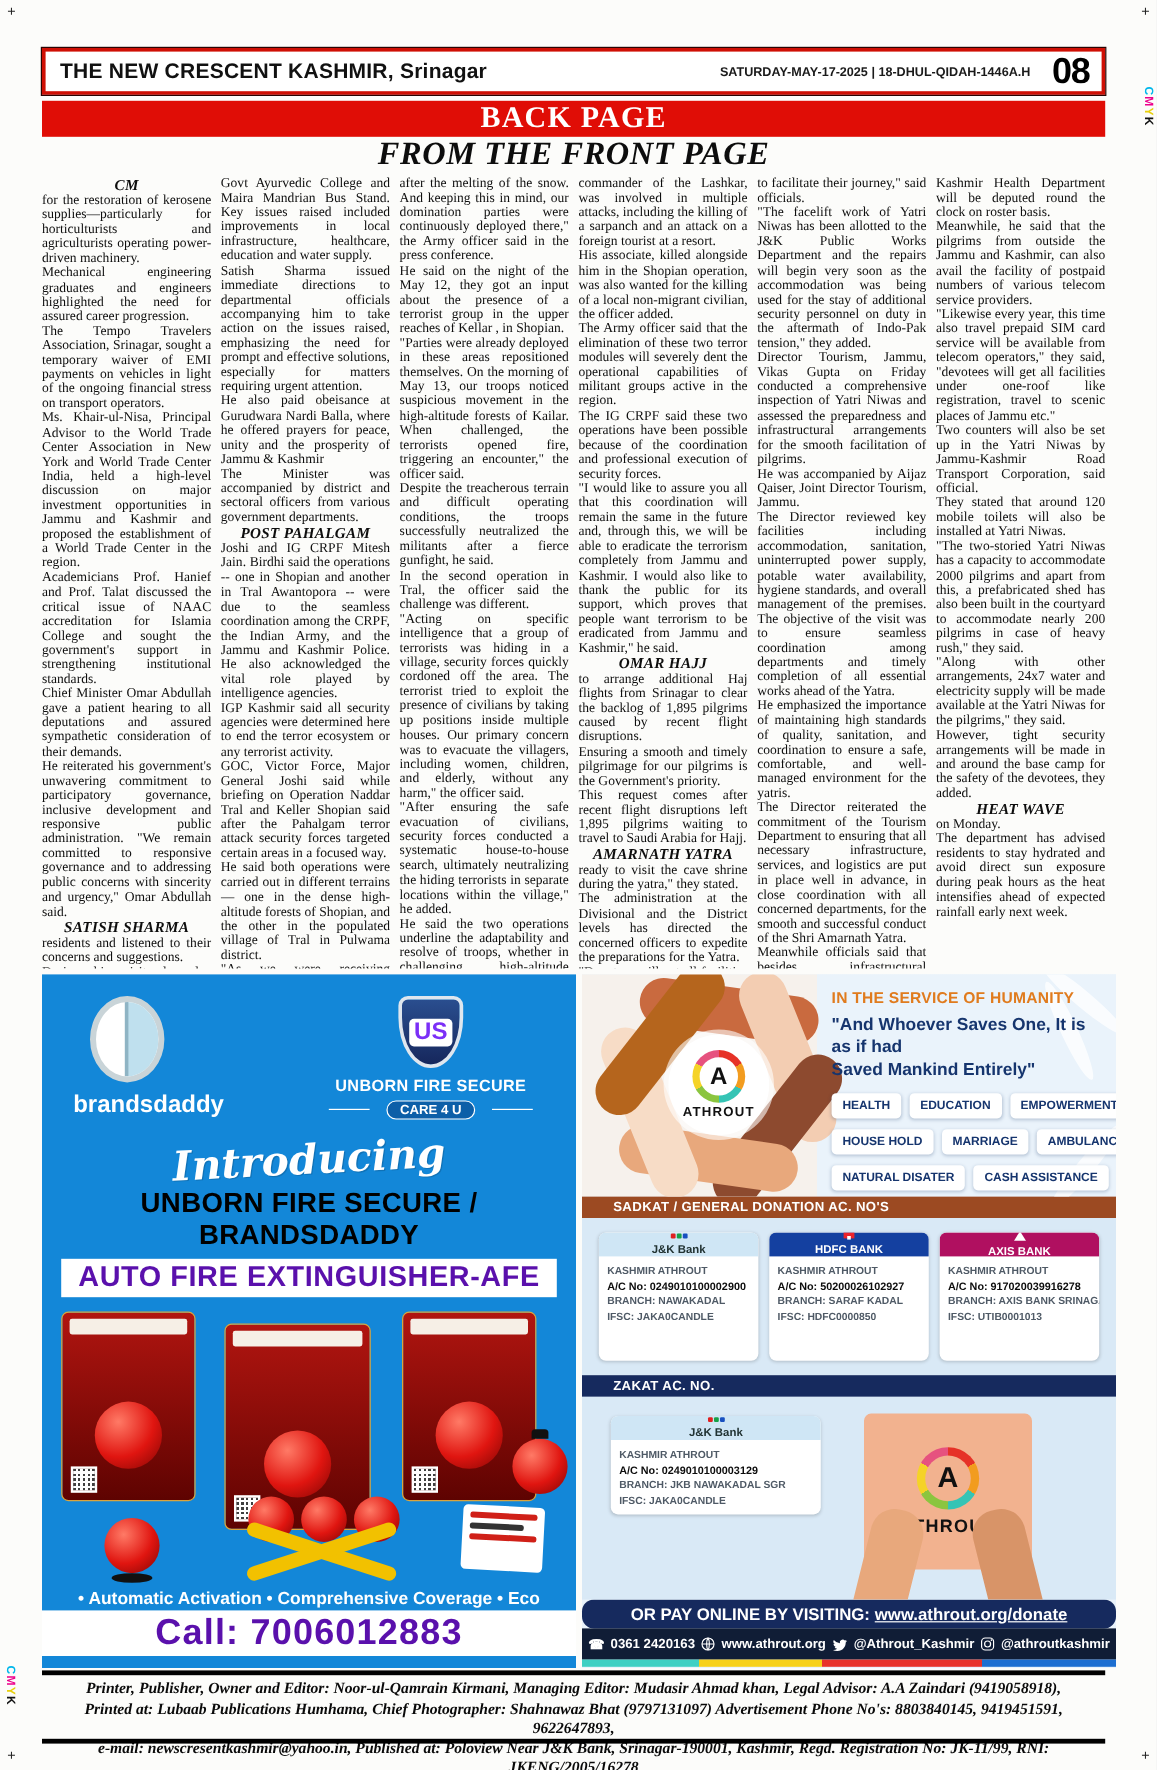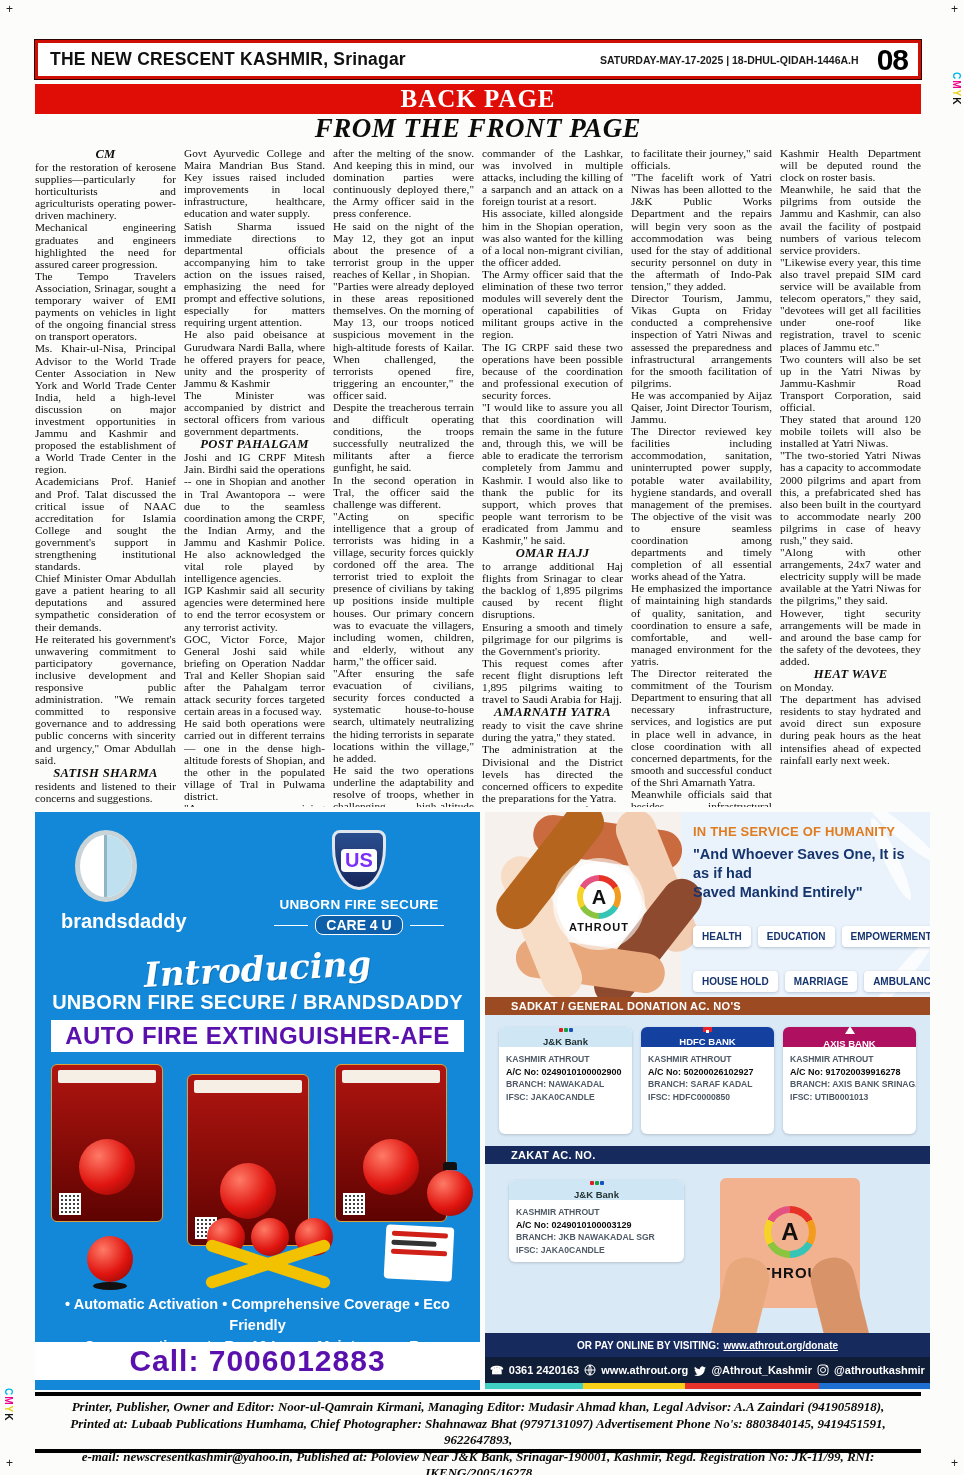--- a/index.html
+++ b/index.html
@@ -45,24 +45,24 @@
   .bd-name { color:#fff; font-weight:700; font-size:20px; margin-top:8px; }
   .ufs-wrap { text-align:center; width:190px; }
   .ufs-shield { width:54px; height:60px; margin:0 auto; background:linear-gradient(180deg,#2a4e8f,#16275c);
     border:3px solid #dfe6ee; border-radius:8px 8px 50% 50%/8px 8px 70% 70%;
     display:flex; align-items:center; justify-content:center; }
   .ufs-shield span { color:#7b2ff7; font-weight:900; font-size:20px; background:#fff; border-radius:4px; padding:0 4px; }
   .ufs-title { color:#fff; font-weight:800; font-size:13.5px; margin-top:7px; letter-spacing:.3px; }
   .ufs-badge { margin-top:3px; position:relative; }
   .ufs-badge:before,.ufs-badge:after { content:""; position:absolute; top:50%; width:34px; height:1px; background:#fff; }
   .ufs-badge:before{ left:10px; } .ufs-badge:after{ right:10px; }
-  .ufs-badge span { display:inline-block; background:#0c5fa8; border:1px solid #fff; color:#fff; font-weight:700; font-size:14px; padding:1px 10px; border-radius:8px; }
+  .ufs-badge span { display:inline-block; background:#0c5fa8; border:1px solid #fff; color:#fff; font-weight:700; font-size:11px; padding:1px 10px; border-radius:8px; }
   .fire-script { text-align:center; color:#fff; font-family:"DejaVu Serif", serif; font-style:italic; font-weight:700;
     font-size:34px; margin-top:14px; transform:rotate(-3deg); text-shadow:1px 1px 0 rgba(0,0,0,.15); }
-  .fire-introline { text-align:center; color:#ffffff; font-weight:800; font-size:20px; letter-spacing:.3px; margin-top:2px; }
+  .fire-introline { text-align:center; color:#000000; font-weight:800; font-size:23px; letter-spacing:.3px; margin-top:2px; }
   .fire-product-title { text-align:center; margin-top:6px; }
   .fire-product-title span { display:inline-block; background:#fff; color:#5a10ac; font-weight:900; font-size:24px; padding:2px 14px; letter-spacing:.5px; }
   .fire-products { position:relative; height:232px; margin-top:6px; }
   .pbox { position:absolute; background:linear-gradient(180deg,#b11510,#5e0301); border-radius:6px; border:1px solid #d9a43c; }
   .pbox .strip { position:absolute; left:6px; right:6px; top:5px; height:13px; background:#f6efe6; border-radius:2px; }
   .pbox .ball { position:absolute; left:50%; transform:translateX(-50%); bottom:26px; width:56px; height:56px; border-radius:50%;
     background:radial-gradient(circle at 35% 30%, #ff7a66, #e01510 55%, #7e0503); }
   .pbox .band { position:absolute; left:50%; transform:translateX(-50%); bottom:44px; width:40px; height:12px; background:#f4f4f4; border-radius:2px; }
   .pbox .qr { position:absolute; left:7px; bottom:6px; width:22px; height:22px; background:
     repeating-linear-gradient(0deg,#222 0 2px,#fff 2px 4px), repeating-linear-gradient(90deg,#222 0 2px,#fff 2px 4px); background-blend-mode:screen; border:2px solid #fff; }
@@ -106,21 +106,21 @@
   .ath-center { position:absolute; left:50%; top:50%; transform:translate(-50%,-50%); width:84px; height:84px; background:#fff; border-radius:50%; display:flex; flex-direction:column; align-items:center; justify-content:center; box-shadow:0 0 0 4px rgba(255,255,255,.6); }
   .ath-ring { width:44px; height:44px; border-radius:50%;
     background:conic-gradient(#e63227 0 60deg,#f29c1f 60deg 120deg,#35c4b5 120deg 180deg,#8bc53f 180deg 240deg,#f5d327 240deg 300deg,#e6527f 300deg 360deg);
     display:flex; align-items:center; justify-content:center; }
   .ath-ring i { width:32px; height:32px; background:#fff; border-radius:50%; display:flex; align-items:center; justify-content:center;
     font-style:normal; font-weight:900; font-size:20px; color:#111; font-family:"Liberation Sans",sans-serif; }
   .ath-center b { font-size:11px; letter-spacing:1px; color:#111; margin-top:2px; }
   .ath-hero-right { position:absolute; left:208px; top:12px; width:228px; }
   .ath-tagline { color:#e07b1e; font-weight:800; font-size:13px; letter-spacing:.2px; }
   .ath-quote { color:#16356e; font-weight:800; font-size:14.5px; line-height:19px; margin-top:6px; }
-  .chip-row { display:flex; gap:7px; margin-top:24px; }
+  .chip-row { display:flex; gap:7px; margin-top:9px; }
   .chip { background:#fff; color:#16356e; font-weight:800; font-size:10px; padding:5px 9px; border-radius:4px; box-shadow:0 1px 3px rgba(20,50,100,.25); white-space:nowrap; }
 
   .ath-bar { height:18px; display:flex; align-items:center; padding-left:26px; color:#fff; font-weight:800; font-size:11px; letter-spacing:.3px; }
   .bar-sadkat { background:#9c4a22; }
   .bar-zakat { background:#162a5e; }
 
   .banks { height:131px; display:flex; gap:9px; padding:12px 14px; background:#d9e9f6; }
   .bank-card { flex:1; background:#fff; border-radius:6px; overflow:hidden; box-shadow:0 1px 3px rgba(0,0,0,.18); }
   .bank-head { height:20px; display:flex; align-items:center; justify-content:center; gap:4px; font-weight:800; font-size:9.5px;flex-direction:column; }
   .bh-jk { background:#cfe6f5; color:#233; }
@@ -142,21 +142,21 @@
   .holding-art { position:absolute; right:40px; top:6px; width:200px; height:163px; overflow:hidden; }
   .card-peach { position:absolute; left:30px; top:8px; width:140px; height:130px; background:#f2b28f; border-radius:6px;
     display:flex; flex-direction:column; align-items:center; justify-content:center; }
   .card-peach .ath-ring { width:52px; height:52px; }
   .card-peach .ath-ring i { width:38px; height:38px; font-size:24px; background:#f2b28f; }
   .card-peach b { margin-top:6px; font-size:15px; font-weight:900; color:#111; letter-spacing:1px; }
   .arm { position:absolute; bottom:-26px; width:44px; height:102px; background:#e8a87c; border-radius:20px; }
   .arm-l { left:28px; transform:rotate(14deg); }
   .arm-r { right:28px; transform:rotate(-14deg); background:#d89468; }
 
-  .pay-bar { height:24px; background:#162a5e; color:#fff; display:flex; align-items:center; justify-content:center; font-weight:800; font-size:10px; gap:4px; }
+  .pay-bar { height:24px; background:#162a5e; color:#fff; display:flex; align-items:center; justify-content:center; font-weight:800; font-size:14px; gap:4px;border-radius:10px; }
   .pay-bar .u { text-decoration:underline; }
   .contact-bar { height:26px; background:#101d36; color:#fff; display:flex; align-items:center; justify-content:space-evenly; font-weight:700; font-size:11px; }
   .contact-item { display:flex; align-items:center; gap:5px; }
   .contact-item svg { display:block; }
   .rainbow { height:6px; background:linear-gradient(90deg,#3fd0c3 0 22%,#f7d117 22% 45%,#e8332a 45% 75%,#1d6fd1 75% 100%); }
 
   
   .footer-rule { position:absolute; left:35px; width:886px; height:4px; background:#000; }
   .fr-top { top:1392px; } .fr-bot { top:1449px; }
   .footer-text { position:absolute; left:35px; top:1399px; width:886px; text-align:center;

